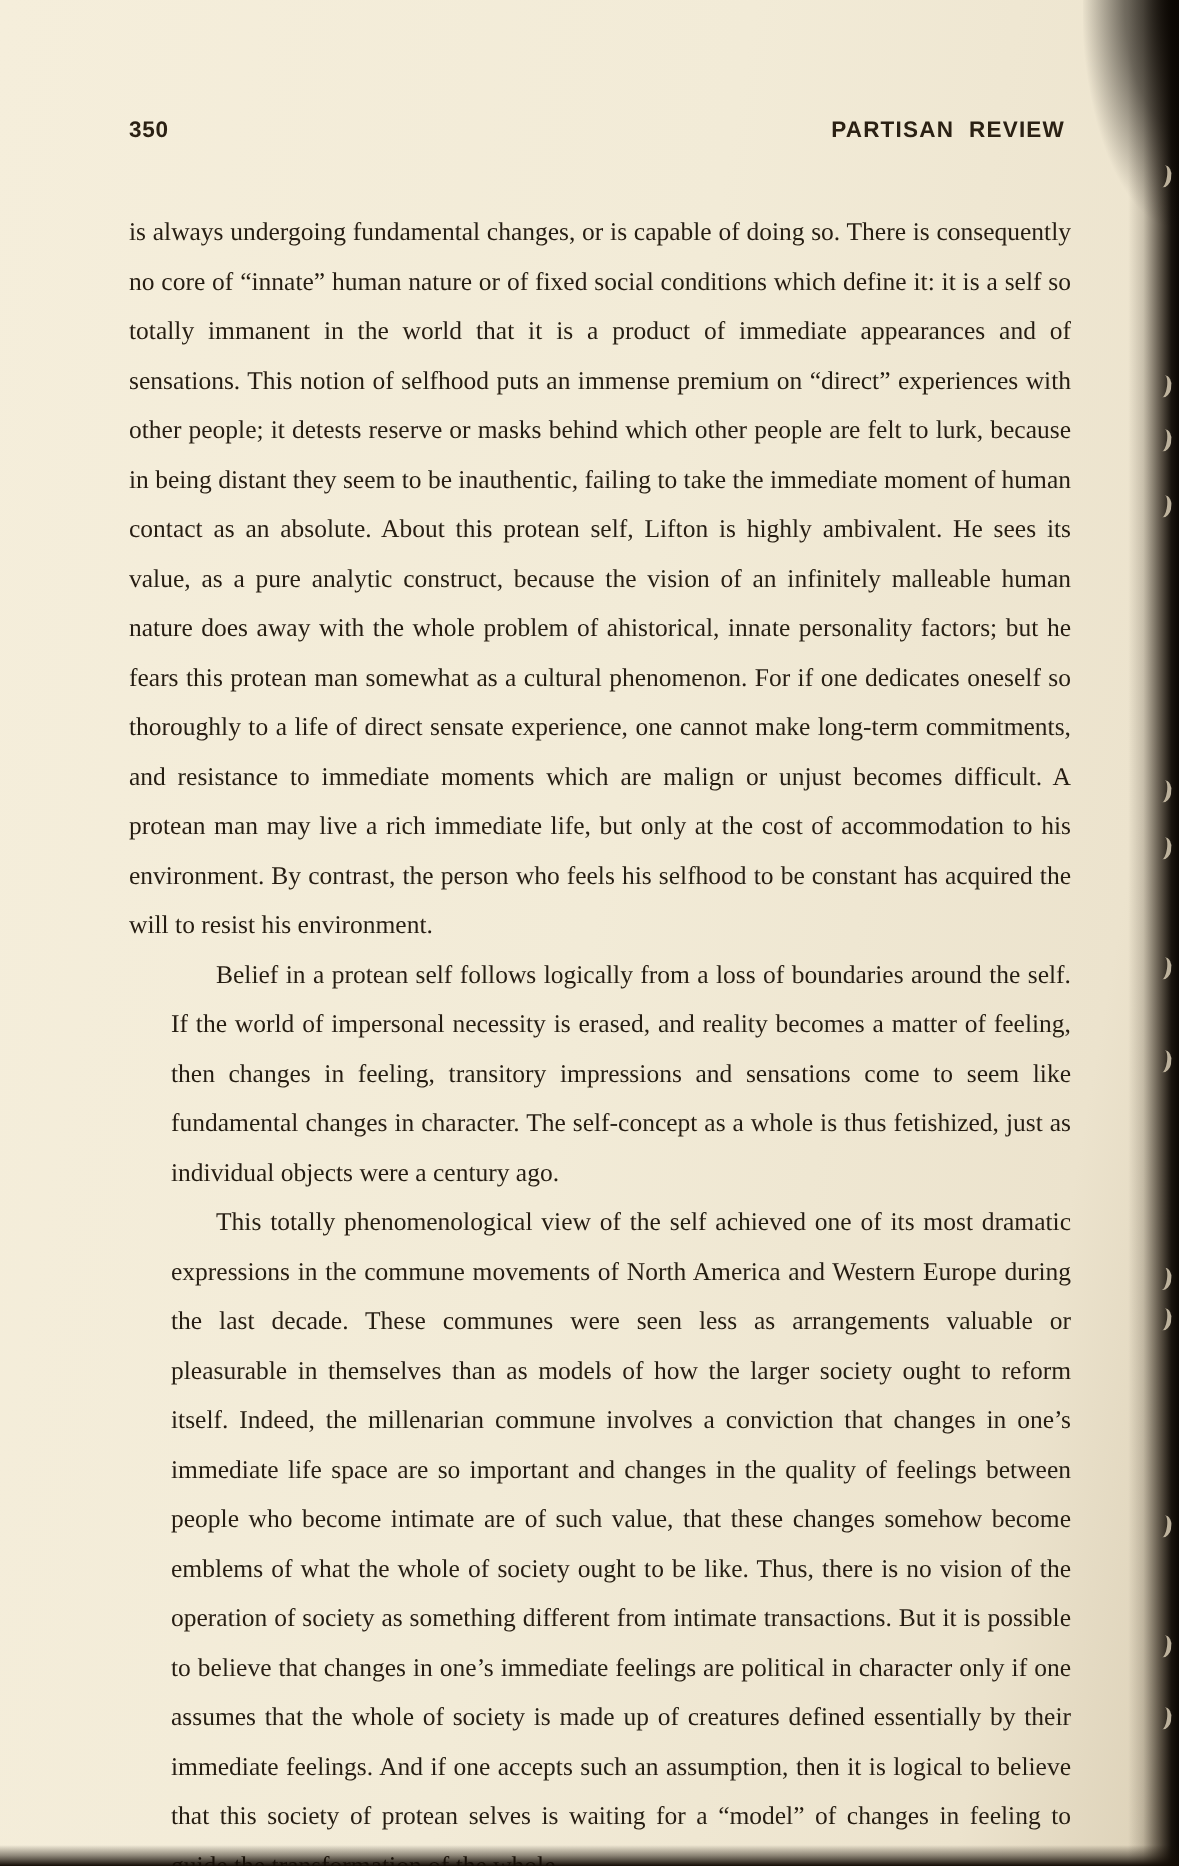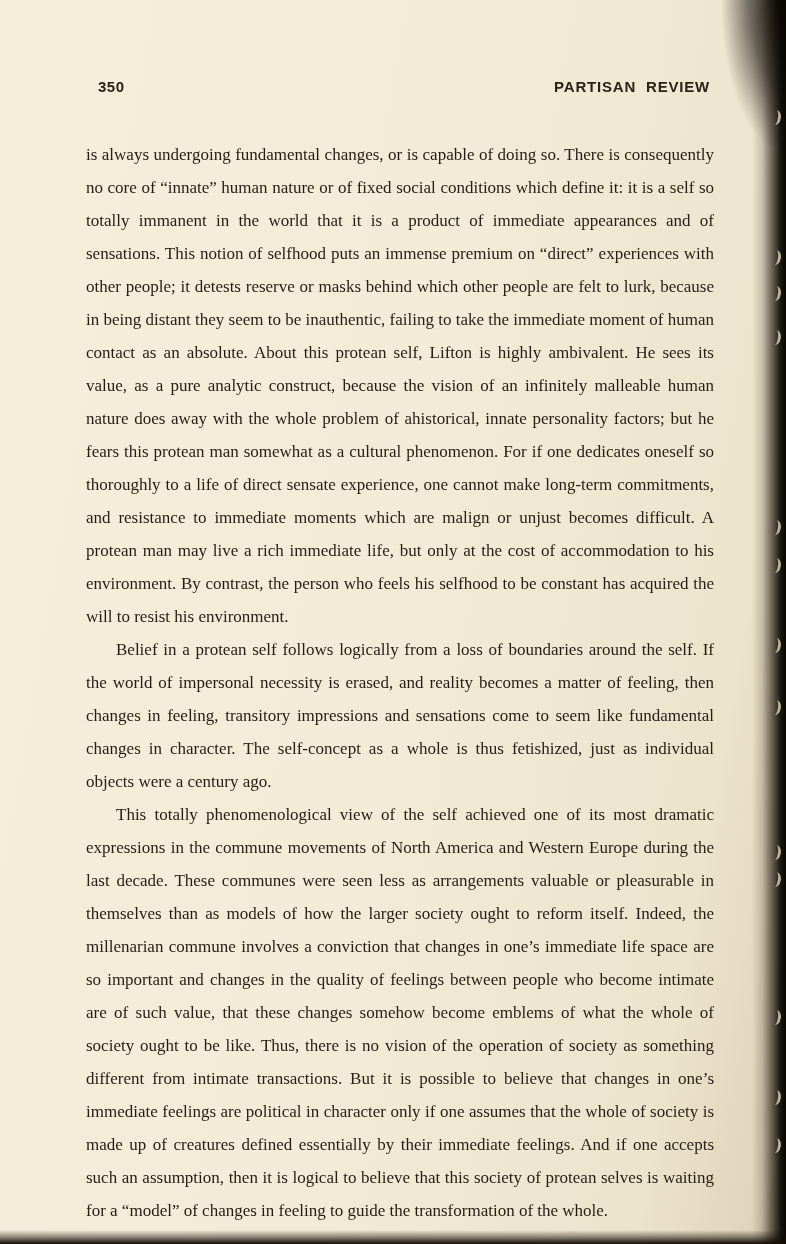--- a/index.html
+++ b/index.html
@@ -25,41 +25,41 @@
     display: flex;
     justify-content: space-between;
     align-items: baseline;
     font-family: "Liberation Sans", "DejaVu Sans", sans-serif;
     font-weight: bold;
     font-size: 15px;
     color: #2b2114;
   }
   .page-number {
     letter-spacing: 0.5px;
-    margin-left: 12px;
   }
   .journal-title {
     letter-spacing: 0.8px;
     word-spacing: 5px;
   }
   .body-text {
     position: absolute;
     top: 138px;
     left: 86px;
     width: 628px;
     font-size: 17px;
     line-height: 33px;
     text-align: justify;
   }
   .body-text p {
     margin: 0;
     padding: 0;
   }
   .body-text p.indent {
     text-indent: 30px;
+    margin-left: 28px;
   }
   
   .right-edge {
     position: absolute;
     top: 0;
     right: 0;
     width: 34px;
     height: 100%;
     background: linear-gradient(to right,
       rgba(30, 20, 10, 0)   0%,

